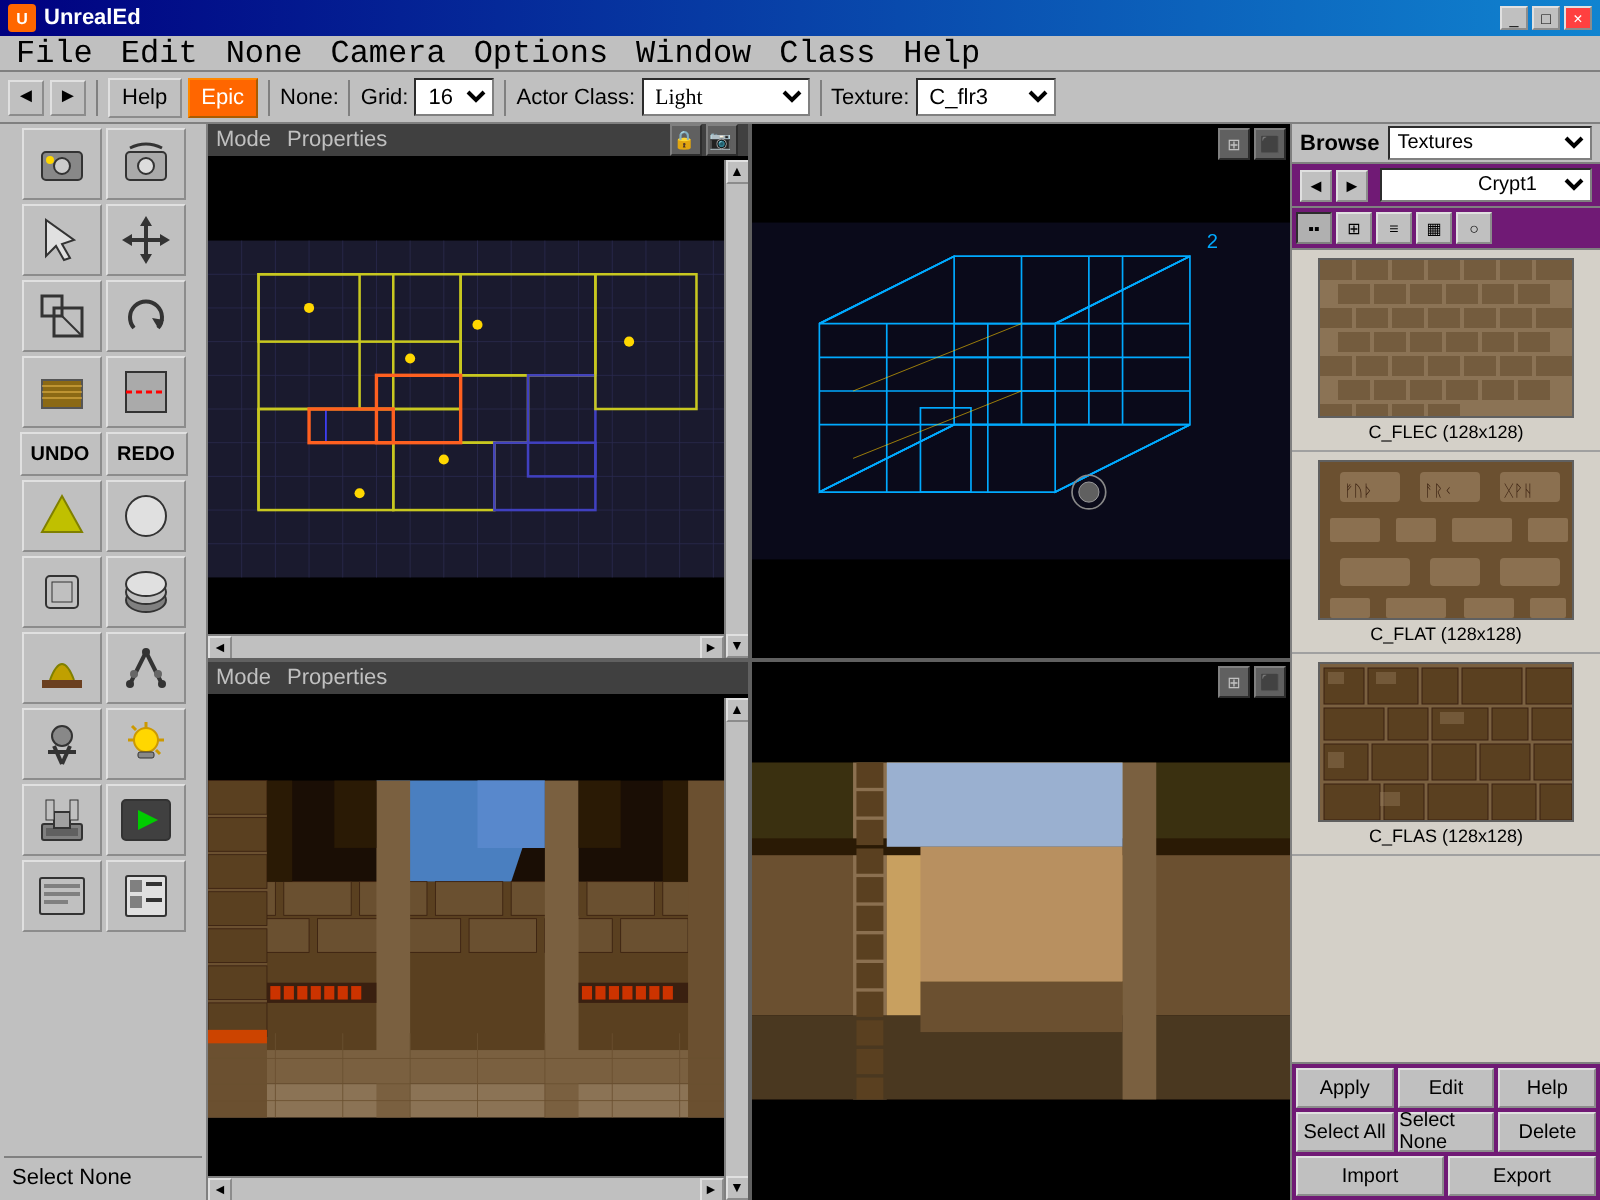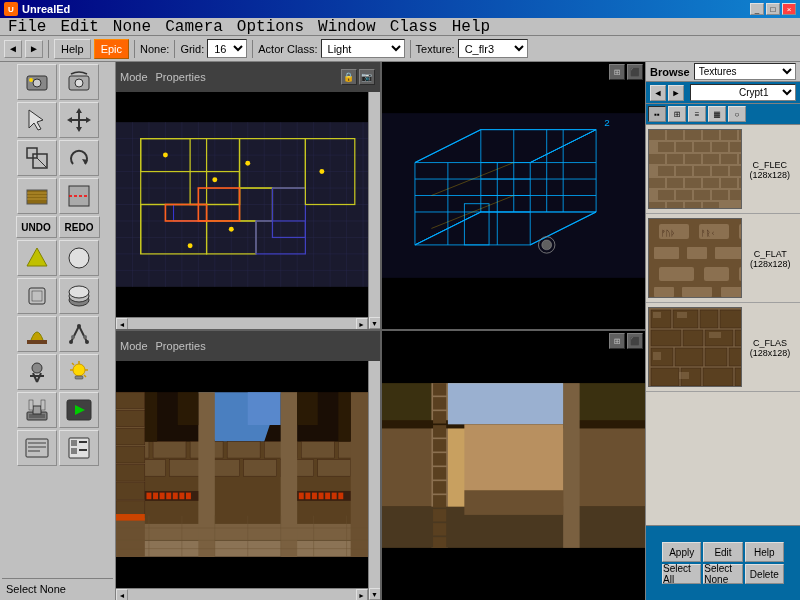--- a/index.html
+++ b/index.html
@@ -118,21 +118,21 @@
     }
 
     
     .main-layout {
       display: flex;
       height: calc(600px - 62px);
     }
 
     
     .left-toolbar {
-      width: 116px;
+      width: 104px;
       background: #c0c0c0;
       border-right: 1px solid #808080;
       display: flex;
       flex-direction: column;
       align-items: center;
       padding: 2px;
       gap: 2px;
       overflow: hidden;
     }
     .tool-row {
@@ -194,21 +194,21 @@
       border-right: 2px solid #606060;
     }
     .viewport:last-child { border-right: none; }
 
     .viewport-header {
       background: #404040;
       display: flex;
       align-items: center;
       padding: 1px 4px;
       gap: 8px;
-      height: 30px;
+      height: 16px;
       position: absolute;
       top: 0;
       left: 0;
       right: 0;
       z-index: 10;
     }
     .viewport-header-label {
       color: #c0c0c0;
       font-size: 11px;
       cursor: pointer;
@@ -233,21 +233,21 @@
       align-items: center;
       justify-content: center;
       cursor: pointer;
       font-size: 9px;
       color: #c0c0c0;
     }
 
     
     .right-panel {
       width: 155px;
-      background: #0369a1;
+      background: #701a75;
       border-left: 1px solid #808080;
       display: flex;
       flex-direction: column;
     }
     .panel-header {
       background: #c0c0c0;
       border-bottom: 1px solid #808080;
       padding: 2px 4px;
       display: flex;
       align-items: center;
@@ -298,21 +298,21 @@
     .panel-view-btn.active { border: 1px inset #808080; background: #b0b0b0; }
 
     .texture-list {
       flex: 1;
       overflow-y: auto;
       overflow-x: hidden;
       background: #d4d0c8;
     }
     .texture-item {
       display: flex;
-      flex-direction: row;
+      flex-direction: column;
       align-items: center;
       padding: 4px 2px;
       border-bottom: 1px solid #a0a0a0;
       cursor: pointer;
     }
     .texture-preview {
       width: 128px;
       height: 80px;
       border: 1px solid #606060;
       position: relative;
@@ -320,21 +320,21 @@
     }
     .texture-name {
       font-size: 9px;
       margin-top: 2px;
       color: #000;
       text-align: center;
     }
 
     .panel-footer {
       border-top: 1px solid #808080;
-      padding: 16px;
+      padding: 2px;
       display: flex;
       flex-direction: column;
       gap: 2px;
     }
     .footer-row {
       display: flex;
       gap: 2px;
     }
     .footer-btn {
       flex: 1;
@@ -442,21 +442,21 @@
   <div class="toolbar-btn" style="background:#ff6600;color:white;border-color:#ff8800;">Epic</div>
   <div class="toolbar-sep"></div>
   <span class="toolbar-label">None:</span>
   <div class="toolbar-sep"></div>
   <span class="toolbar-label">Grid:</span>
   <select class="toolbar-select" style="width:40px;">
     <option>16</option>
   </select>
   <div class="toolbar-sep"></div>
   <span class="toolbar-label">Actor Class:</span>
-  <select class="toolbar-select" style="width:84px;">
+  <select class="toolbar-select" style="width:84px;font-family:Liberation Serif, serif;">
     <option>Light</option>
   </select>
   <div class="toolbar-sep"></div>
   <span class="toolbar-label">Texture:</span>
   <select class="toolbar-select" style="width:70px;">
     <option>C_flr3</option>
   </select>
 </div>
 
 <div class="main-layout">
@@ -1105,16 +1105,20 @@
       <div class="footer-row">
         <div class="footer-btn">Apply</div>
         <div class="footer-btn">Edit</div>
         <div class="footer-btn">Help</div>
       </div>
       <div class="footer-row">
         <div class="footer-btn">Select All</div>
         <div class="footer-btn">Select None</div>
         <div class="footer-btn">Delete</div>
       </div>
+      <div class="footer-row">
+        <div class="footer-btn">Import</div>
+        <div class="footer-btn">Export</div>
+      </div>
     </div>
   </div>
 
 </div>
 
 </body></html>

